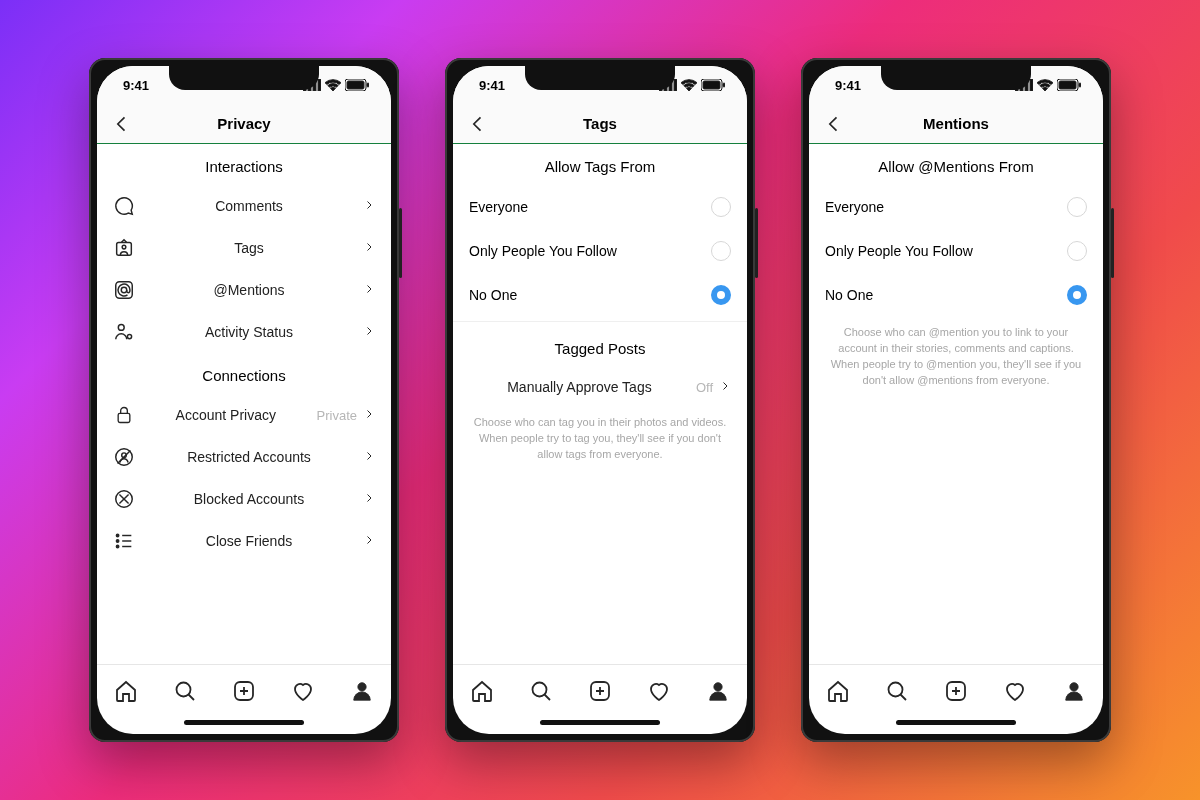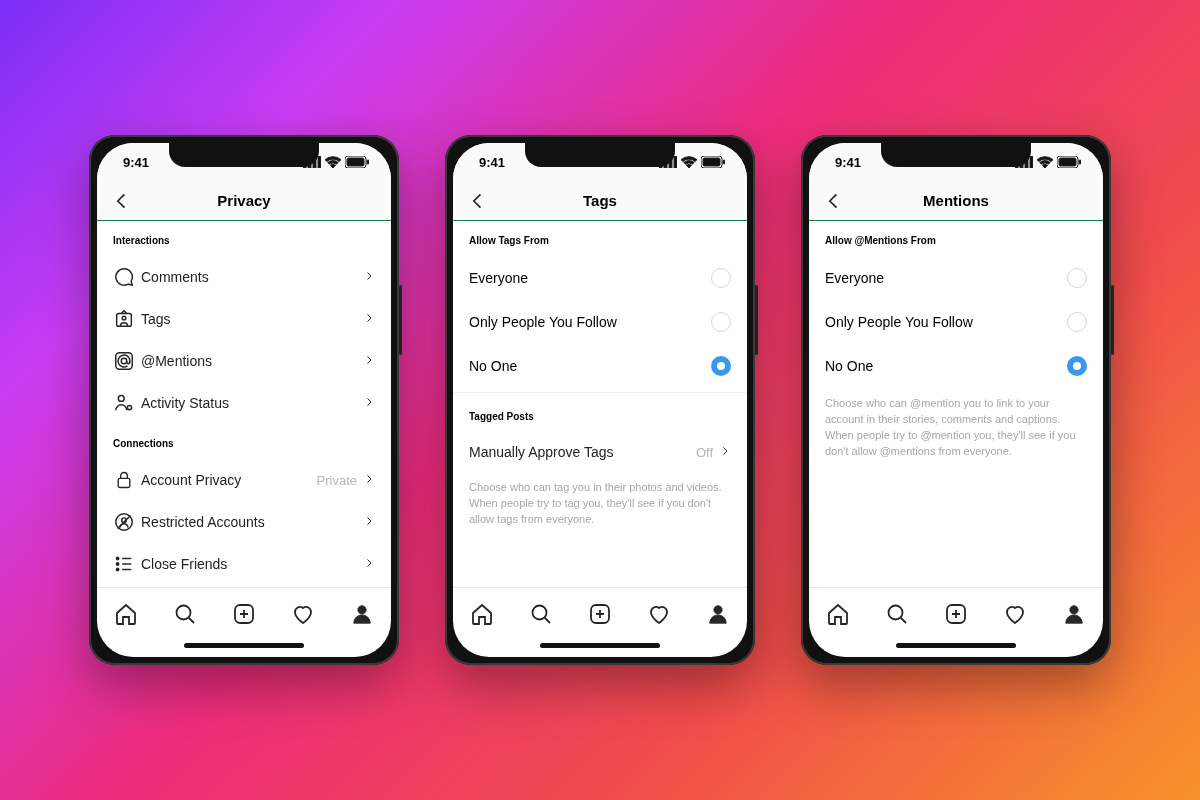--- a/index.html
+++ b/index.html
@@ -3,25 +3,26 @@
 <meta charset="utf-8">
 <style>
   * { box-sizing: border-box; margin: 0; padding: 0; }
   body {
     width: 1200px; height: 800px;
     background: linear-gradient(135deg, #7b2ff7 0%, #c93cf2 20%, #ed2c7c 45%, #f04b4b 70%, #f7932a 100%);
     display: flex; justify-content: center; align-items: center; gap: 46px;
     font-family: -apple-system, "Helvetica Neue", Arial, sans-serif;
   }
   .phone {
-    width: 310px; height: 530px;
-    background: #111; border-radius: 26px;
+    width: 310px; height: 684px;
+    background: #111; border-radius: 16px;
     padding: 8px;
     box-shadow: 0 20px 50px rgba(0,0,0,0.35), inset 0 0 0 2px #3a3a3a;
     position: relative;
+    text-align: center;
   }
   .phone::before {
     
     content:"";
     position:absolute; right:-3px; top:150px;
     width:3px; height:70px; background:#222; border-radius:2px;
   }
   .screen {
     width: 100%; height: 100%; background: #fff;
     border-radius: 36px; overflow: hidden;
@@ -45,21 +46,21 @@
     height: 40px; display:flex; align-items:center; justify-content:center;
     position:relative; border-bottom:1px solid #15803d;
     background:#fafafa;
   }
   .navbar .back {
     position:absolute; left:14px; top:50%; transform:translateY(-50%);
     width:22px; height:22px; display:flex; align-items:center; justify-content:center;
   }
   .navbar .title { font-size:15px; font-weight:600; }
   .content { flex:1; overflow:hidden; }
-  .section-hdr { font-size:10px; font-weight:700; padding:14px 16px 10px; }
+  .section-hdr { font-size:15px; font-weight:400; padding:14px 16px 10px; }
   .row {
     display:flex; align-items:center; padding:10px 16px;
     font-size:14px; color:#222; gap:6px;
   }
   .row .icon { width:22px; height:22px; display:flex; align-items:center; justify-content:center; flex-shrink:0; }
   .row .label { flex:1; }
   .row .value { color:#b6b6b6; font-size:13px; }
   .row .chev { color:#cfcfcf; }
   .divider { height:1px; background:#efefef; margin:4px 0; }
   .radio-row {
@@ -191,42 +192,42 @@
             </svg>
           </span>
         <span class="label">Restricted Accounts</span>
         <span class="chev"><svg viewBox="0 0 24 24" width="12" fill="none" stroke="#cfcfcf" stroke-width="2">
               <polyline points="9 5 16 12 9 19"></polyline>
             </svg></span>
       </div>
       <div class="row">
         <span class="icon">
             <svg viewBox="0 0 24 24" width="22" fill="none" stroke-width="1.6">
+              <circle cx="12" cy="12" r="9"></circle>
+              <line x1="7" y1="7" x2="17" y2="17"></line>
+              <line x1="17" y1="7" x2="7" y2="17"></line>
+            </svg>
+          </span>
+        <span class="label">Blocked Accounts</span>
+        <span class="chev"><svg viewBox="0 0 24 24" width="12" fill="none" stroke="#cfcfcf" stroke-width="2">
+              <polyline points="9 5 16 12 9 19"></polyline>
+            </svg></span>
+      </div>
+      <div class="row">
+        <span class="icon">
+            <svg viewBox="0 0 24 24" width="22" fill="none" stroke-width="1.6">
               <circle cx="5" cy="6" r="1.3" fill="#262626"></circle>
               <circle cx="5" cy="12" r="1.3" fill="#262626"></circle>
               <circle cx="5" cy="18" r="1.3" fill="#262626"></circle>
               <line x1="10" y1="6" x2="20" y2="6"></line>
               <line x1="10" y1="12" x2="20" y2="12"></line>
               <line x1="10" y1="18" x2="20" y2="18"></line>
             </svg>
           </span>
         <span class="label">Close Friends</span>
-        <span class="chev"><svg viewBox="0 0 24 24" width="12" fill="none" stroke="#cfcfcf" stroke-width="2">
-              <polyline points="9 5 16 12 9 19"></polyline>
-            </svg></span>
-      </div>
-      <div class="row">
-        <span class="icon">
-            <svg viewBox="0 0 24 24" width="22" fill="none" stroke-width="1.6">
-              <circle cx="12" cy="12" r="9"></circle>
-              <line x1="7" y1="7" x2="17" y2="17"></line>
-              <line x1="17" y1="7" x2="7" y2="17"></line>
-            </svg>
-          </span>
-        <span class="label">Blocked Accounts</span>
         <span class="chev"><svg viewBox="0 0 24 24" width="12" fill="none" stroke="#cfcfcf" stroke-width="2">
               <polyline points="9 5 16 12 9 19"></polyline>
             </svg></span>
       </div>
     </div>
     <div class="tabbar">
       <span class="tab">
           <svg viewBox="0 0 24 24" width="24" fill="none" stroke-width="1.8">
             <path d="M3 11l9-8 9 8v10a1 1 0 0 1-1 1h-5v-7h-6v7H4a1 1 0 0 1-1-1z"></path>
           </svg>

